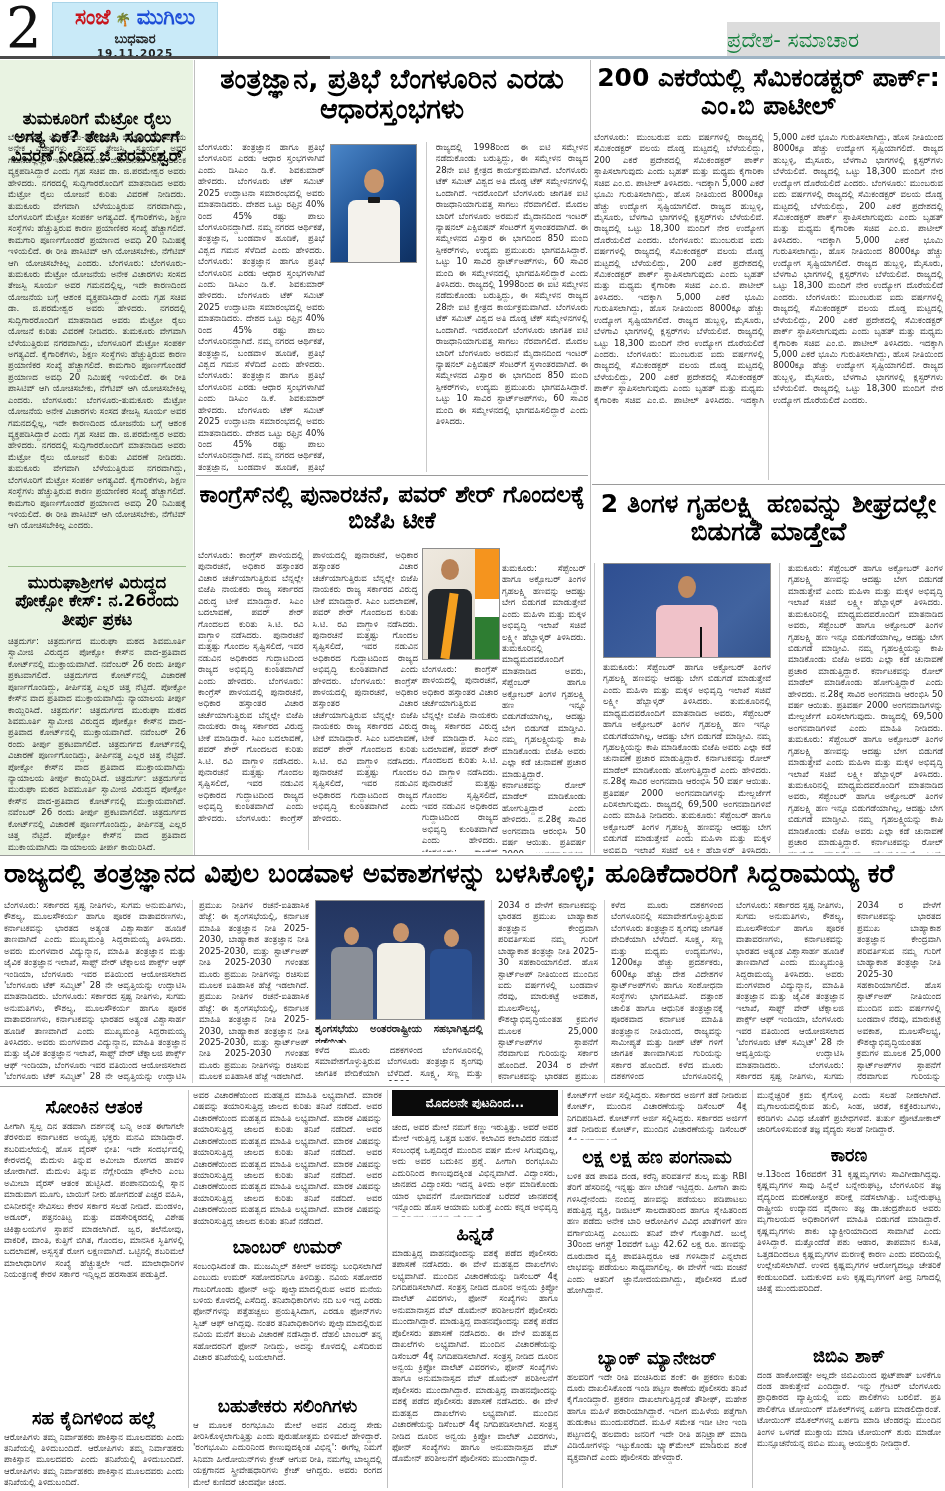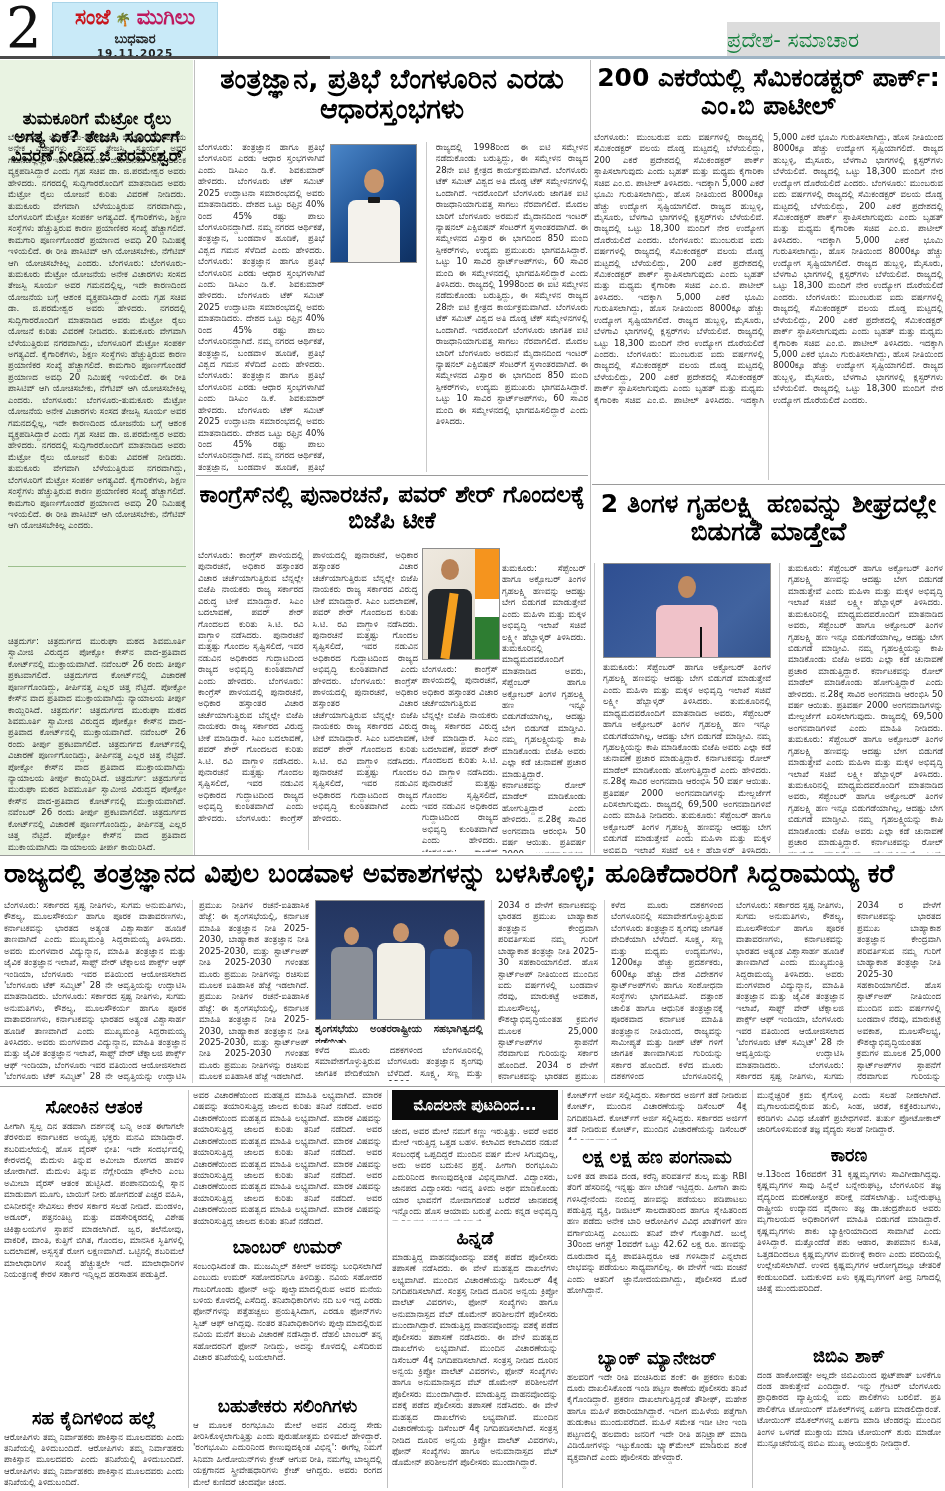--- a/index.html
+++ b/index.html
@@ -3,37 +3,37 @@
 <meta charset="utf-8">
 <style>
   html,body{margin:0;padding:0;background:#fff;}
   .page{position:relative;width:945px;height:1491px;background:#fff;overflow:hidden;
         font-family:"DejaVu Sans","Liberation Sans",sans-serif;color:#1c1c1c;}
   .abs{position:absolute;}
   
   .pagenum{font-family:"DejaVu Serif","Liberation Serif",serif;font-size:56px;line-height:1;color:#111;font-weight:400;}
   .masthead{background:#c9eaf8;border:1px solid #a9d4e8;text-align:center;padding:2px 8px 1px;}
   .mh-red{color:#c8161d;font-weight:bold;font-size:21px;}
-  .mh-blue{color:#be185d;font-weight:bold;font-size:21px;}
+  .mh-blue{color:#1d4ed8;font-weight:bold;font-size:21px;}
   .mh-icon{font-size:13px;vertical-align:middle;}
   .mh-day{font-size:13px;font-weight:bold;color:#222;margin-top:2px;}
   .mh-date{font-size:10.5px;font-weight:bold;color:#222;letter-spacing:1px;}
   .sectionbox{background:#dcdcdc;color:#15803d;font-size:21px;font-weight:500;padding:6px 0 5px;}
   .rule{background:#4a4a4a;}
   
   .hl{font-weight:bold;color:#000;text-align:center;line-height:1.12;}
   .green{background:#e9f3e2;}
   
   .bd{font-size:8.6px;line-height:1.33;text-align:justify;color:#222;overflow:hidden;}
   .cols2{column-count:2;column-gap:9px;column-rule:1px solid #c9c9c9;}
   .vline{background:#bfbfbf;width:1px;}
   .hline{background:#9a9a9a;height:1px;}
   
   .sec-h{font-weight:bold;font-size:18px;text-align:center;color:#000;margin:7px 0 4px;line-height:1.1;}
-  .page1box{background:#0b0b0b;color:#fff;font-weight:bold;font-size:15px;text-align:center;padding:6px 0;margin-bottom:6px;}
+  .page1box{background:#0b0b0b;color:#fff;font-weight:bold;font-size:12px;text-align:center;padding:6px 0;margin-bottom:6px;}
   
   .photo{position:absolute;border:1px solid #8d8d8d;overflow:hidden;}
   .ph-head{position:absolute;border-radius:50%;background:#c8956c;}
   .ph-torso{position:absolute;border-radius:8px 8px 0 0;}
   .caption{font-size:10px;font-weight:bold;color:#222;line-height:1.25;text-align:justify;overflow:hidden;}
   .bnr-col{border-left:1px solid #c9c9c9;padding-left:6px;}
 </style>
 </head>
 <body>
 
@@ -54,20 +54,21 @@
   <div class="abs sectionbox" style="left:727px;top:22px;width:213px;">
     <span>ಪ್ರದೇಶ- ಸಮಾಚಾರ</span>
   </div>
   <div class="abs rule" style="left:0;top:56px;width:330px;height:3px;"></div>
   <div class="abs" style="left:330px;top:56px;width:615px;height:3px;background:#9fb4c4;"></div>
 
   <div class="abs green" style="left:0;top:60px;width:193px;height:795px;"></div>
   <div class="abs hl" style="left:7px;top:66px;width:180px;font-size:16.5px;margin-top:44px;">ತುಮಕೂರಿಗೆ ಮೆಟ್ರೋ ರೈಲು ಅಗತ್ಯ ಏಕೆ? ತೇಜಸಿ ಸೂರ್ಯಗೆ ವಿವರಣೆ ನೀಡಿದ ಜಿ ಪರಮೇಶ್ವರ್</div>
   <div class="abs bd" style="left:8px;top:132px;width:178px;height:428px;">ಬೆಂಗಳೂರು: ಬೆಂಗಳೂರು-ತುಮಕೂರು ಮೆಟ್ರೋ ಯೋಜನೆಯ ಅನೇಕ ವಿಚಾರಗಳು ಸಂಸದ ತೇಜಸ್ವಿ ಸೂರ್ಯ ಅವರ ಗಮನದಲ್ಲಿಲ್ಲ, ಇದೇ ಕಾರಣದಿಂದ ಯೋಜನೆಯ ಬಗ್ಗೆ ಆಶಂಕ ವ್ಯಕ್ತಪಡಿಸಿದ್ದಾರೆ ಎಂದು ಗೃಹ ಸಚಿವ ಡಾ. ಜಿ.ಪರಮೇಶ್ವರ ಅವರು ಹೇಳಿದರು. ನಗರದಲ್ಲಿ ಸುದ್ದಿಗಾರರೊಂದಿಗೆ ಮಾತನಾಡಿದ ಅವರು ಮೆಟ್ರೋ ರೈಲು ಯೋಜನೆ ಕುರಿತು ವಿವರಣೆ ನೀಡಿದರು. ತುಮಕೂರು ವೇಗವಾಗಿ ಬೆಳೆಯುತ್ತಿರುವ ನಗರವಾಗಿದ್ದು, ಬೆಂಗಳೂರಿಗೆ ಮೆಟ್ರೋ ಸಂಪರ್ಕ ಅಗತ್ಯವಿದೆ. ಕೈಗಾರಿಕೆಗಳು, ಶಿಕ್ಷಣ ಸಂಸ್ಥೆಗಳು ಹೆಚ್ಚುತ್ತಿರುವ ಕಾರಣ ಪ್ರಯಾಣಿಕರ ಸಂಖ್ಯೆ ಹೆಚ್ಚಾಗಲಿದೆ. ಕಾಮಗಾರಿ ಪೂರ್ಣಗೊಂಡರೆ ಪ್ರಯಾಣದ ಅವಧಿ 20 ನಿಮಿಷಕ್ಕೆ ಇಳಿಯಲಿದೆ. ಈ ರೀತಿ ಪಾಸಿಟಿವ್ ಆಗಿ ಯೋಚಿಸಬೇಕು, ನೆಗೆಟಿವ್ ಆಗಿ ಯೋಚಿಸಬೇಕಿಲ್ಲ ಎಂದರು. ಬೆಂಗಳೂರು: ಬೆಂಗಳೂರು-ತುಮಕೂರು ಮೆಟ್ರೋ ಯೋಜನೆಯ ಅನೇಕ ವಿಚಾರಗಳು ಸಂಸದ ತೇಜಸ್ವಿ ಸೂರ್ಯ ಅವರ ಗಮನದಲ್ಲಿಲ್ಲ, ಇದೇ ಕಾರಣದಿಂದ ಯೋಜನೆಯ ಬಗ್ಗೆ ಆಶಂಕ ವ್ಯಕ್ತಪಡಿಸಿದ್ದಾರೆ ಎಂದು ಗೃಹ ಸಚಿವ ಡಾ. ಜಿ.ಪರಮೇಶ್ವರ ಅವರು ಹೇಳಿದರು. ನಗರದಲ್ಲಿ ಸುದ್ದಿಗಾರರೊಂದಿಗೆ ಮಾತನಾಡಿದ ಅವರು ಮೆಟ್ರೋ ರೈಲು ಯೋಜನೆ ಕುರಿತು ವಿವರಣೆ ನೀಡಿದರು. ತುಮಕೂರು ವೇಗವಾಗಿ ಬೆಳೆಯುತ್ತಿರುವ ನಗರವಾಗಿದ್ದು, ಬೆಂಗಳೂರಿಗೆ ಮೆಟ್ರೋ ಸಂಪರ್ಕ ಅಗತ್ಯವಿದೆ. ಕೈಗಾರಿಕೆಗಳು, ಶಿಕ್ಷಣ ಸಂಸ್ಥೆಗಳು ಹೆಚ್ಚುತ್ತಿರುವ ಕಾರಣ ಪ್ರಯಾಣಿಕರ ಸಂಖ್ಯೆ ಹೆಚ್ಚಾಗಲಿದೆ. ಕಾಮಗಾರಿ ಪೂರ್ಣಗೊಂಡರೆ ಪ್ರಯಾಣದ ಅವಧಿ 20 ನಿಮಿಷಕ್ಕೆ ಇಳಿಯಲಿದೆ. ಈ ರೀತಿ ಪಾಸಿಟಿವ್ ಆಗಿ ಯೋಚಿಸಬೇಕು, ನೆಗೆಟಿವ್ ಆಗಿ ಯೋಚಿಸಬೇಕಿಲ್ಲ ಎಂದರು. ಬೆಂಗಳೂರು: ಬೆಂಗಳೂರು-ತುಮಕೂರು ಮೆಟ್ರೋ ಯೋಜನೆಯ ಅನೇಕ ವಿಚಾರಗಳು ಸಂಸದ ತೇಜಸ್ವಿ ಸೂರ್ಯ ಅವರ ಗಮನದಲ್ಲಿಲ್ಲ, ಇದೇ ಕಾರಣದಿಂದ ಯೋಜನೆಯ ಬಗ್ಗೆ ಆಶಂಕ ವ್ಯಕ್ತಪಡಿಸಿದ್ದಾರೆ ಎಂದು ಗೃಹ ಸಚಿವ ಡಾ. ಜಿ.ಪರಮೇಶ್ವರ ಅವರು ಹೇಳಿದರು. ನಗರದಲ್ಲಿ ಸುದ್ದಿಗಾರರೊಂದಿಗೆ ಮಾತನಾಡಿದ ಅವರು ಮೆಟ್ರೋ ರೈಲು ಯೋಜನೆ ಕುರಿತು ವಿವರಣೆ ನೀಡಿದರು. ತುಮಕೂರು ವೇಗವಾಗಿ ಬೆಳೆಯುತ್ತಿರುವ ನಗರವಾಗಿದ್ದು, ಬೆಂಗಳೂರಿಗೆ ಮೆಟ್ರೋ ಸಂಪರ್ಕ ಅಗತ್ಯವಿದೆ. ಕೈಗಾರಿಕೆಗಳು, ಶಿಕ್ಷಣ ಸಂಸ್ಥೆಗಳು ಹೆಚ್ಚುತ್ತಿರುವ ಕಾರಣ ಪ್ರಯಾಣಿಕರ ಸಂಖ್ಯೆ ಹೆಚ್ಚಾಗಲಿದೆ. ಕಾಮಗಾರಿ ಪೂರ್ಣಗೊಂಡರೆ ಪ್ರಯಾಣದ ಅವಧಿ 20 ನಿಮಿಷಕ್ಕೆ ಇಳಿಯಲಿದೆ. ಈ ರೀತಿ ಪಾಸಿಟಿವ್ ಆಗಿ ಯೋಚಿಸಬೇಕು, ನೆಗೆಟಿವ್ ಆಗಿ ಯೋಚಿಸಬೇಕಿಲ್ಲ ಎಂದರು.</div>
   <div class="abs" style="left:8px;top:566px;width:178px;height:1px;background:#9cbf8d;"></div>
+  <div class="abs hl" style="left:7px;top:574px;width:180px;font-size:16.5px;">ಮುರುಘಾಶ್ರೀಗಳ ವಿರುದ್ಧದ ಪೋಕ್ಸೋ ಕೇಸ್: ನ.26ರಂದು ತೀರ್ಪು ಪ್ರಕಟ</div>
   <div class="abs bd" style="left:8px;top:636px;width:178px;height:214px;">ಚಿತ್ರದುರ್ಗ: ಚಿತ್ರದುರ್ಗದ ಮುರುಘಾ ಮಠದ ಶಿವಮೂರ್ತಿ ಸ್ವಾಮೀಜಿ ವಿರುದ್ಧದ ಪೋಕ್ಸೋ ಕೇಸ್‌ನ ವಾದ-ಪ್ರತಿವಾದ ಕೋರ್ಟ್‌ನಲ್ಲಿ ಮುಕ್ತಾಯವಾಗಿದೆ. ನವೆಂಬರ್ 26 ರಂದು ತೀರ್ಪು ಪ್ರಕಟವಾಗಲಿದೆ. ಚಿತ್ರದುರ್ಗದ ಕೋರ್ಟ್‌ನಲ್ಲಿ ವಿಚಾರಣೆ ಪೂರ್ಣಗೊಂಡಿದ್ದು, ತೀರ್ಪಿನತ್ತ ಎಲ್ಲರ ಚಿತ್ತ ನೆಟ್ಟಿದೆ. ಪೋಕ್ಸೋ ಕೇಸ್‌ನ ವಾದ ಪ್ರತಿವಾದ ಮುಕ್ತಾಯವಾಗಿದ್ದು ನ್ಯಾಯಾಲಯ ತೀರ್ಪು ಕಾಯ್ದಿರಿಸಿದೆ. ಚಿತ್ರದುರ್ಗ: ಚಿತ್ರದುರ್ಗದ ಮುರುಘಾ ಮಠದ ಶಿವಮೂರ್ತಿ ಸ್ವಾಮೀಜಿ ವಿರುದ್ಧದ ಪೋಕ್ಸೋ ಕೇಸ್‌ನ ವಾದ-ಪ್ರತಿವಾದ ಕೋರ್ಟ್‌ನಲ್ಲಿ ಮುಕ್ತಾಯವಾಗಿದೆ. ನವೆಂಬರ್ 26 ರಂದು ತೀರ್ಪು ಪ್ರಕಟವಾಗಲಿದೆ. ಚಿತ್ರದುರ್ಗದ ಕೋರ್ಟ್‌ನಲ್ಲಿ ವಿಚಾರಣೆ ಪೂರ್ಣಗೊಂಡಿದ್ದು, ತೀರ್ಪಿನತ್ತ ಎಲ್ಲರ ಚಿತ್ತ ನೆಟ್ಟಿದೆ. ಪೋಕ್ಸೋ ಕೇಸ್‌ನ ವಾದ ಪ್ರತಿವಾದ ಮುಕ್ತಾಯವಾಗಿದ್ದು ನ್ಯಾಯಾಲಯ ತೀರ್ಪು ಕಾಯ್ದಿರಿಸಿದೆ. ಚಿತ್ರದುರ್ಗ: ಚಿತ್ರದುರ್ಗದ ಮುರುಘಾ ಮಠದ ಶಿವಮೂರ್ತಿ ಸ್ವಾಮೀಜಿ ವಿರುದ್ಧದ ಪೋಕ್ಸೋ ಕೇಸ್‌ನ ವಾದ-ಪ್ರತಿವಾದ ಕೋರ್ಟ್‌ನಲ್ಲಿ ಮುಕ್ತಾಯವಾಗಿದೆ. ನವೆಂಬರ್ 26 ರಂದು ತೀರ್ಪು ಪ್ರಕಟವಾಗಲಿದೆ. ಚಿತ್ರದುರ್ಗದ ಕೋರ್ಟ್‌ನಲ್ಲಿ ವಿಚಾರಣೆ ಪೂರ್ಣಗೊಂಡಿದ್ದು, ತೀರ್ಪಿನತ್ತ ಎಲ್ಲರ ಚಿತ್ತ ನೆಟ್ಟಿದೆ. ಪೋಕ್ಸೋ ಕೇಸ್‌ನ ವಾದ ಪ್ರತಿವಾದ ಮುಕ್ತಾಯವಾಗಿದ್ದು ನ್ಯಾಯಾಲಯ ತೀರ್ಪು ಕಾಯ್ದಿರಿಸಿದೆ.</div>
 
   <div class="abs vline" style="left:194px;top:60px;height:795px;"></div>
   <div class="abs vline" style="left:590px;top:60px;height:795px;"></div>
 
   <div class="abs hl" style="left:198px;top:64px;width:388px;font-size:27px;">ತಂತ್ರಜ್ಞಾನ, ಪ್ರತಿಭೆ ಬೆಂಗಳೂರಿನ ಎರಡು ಆಧಾರಸ್ತಂಭಗಳು</div>
   <div class="abs" style="left:198px;top:142px;width:390px;height:330px;display:flex;gap:9px;">
     <div style="width:224px;overflow:hidden;">
       <div class="photo" style="position:relative;float:right;width:85px;height:117px;margin:2px 0 3px 5px;background:linear-gradient(135deg,#4a86c8 0%,#1d4e8f 55%,#0e2f60 100%);">
         <div class="ph-head" style="width:20px;height:24px;left:33px;top:24px;"></div>

